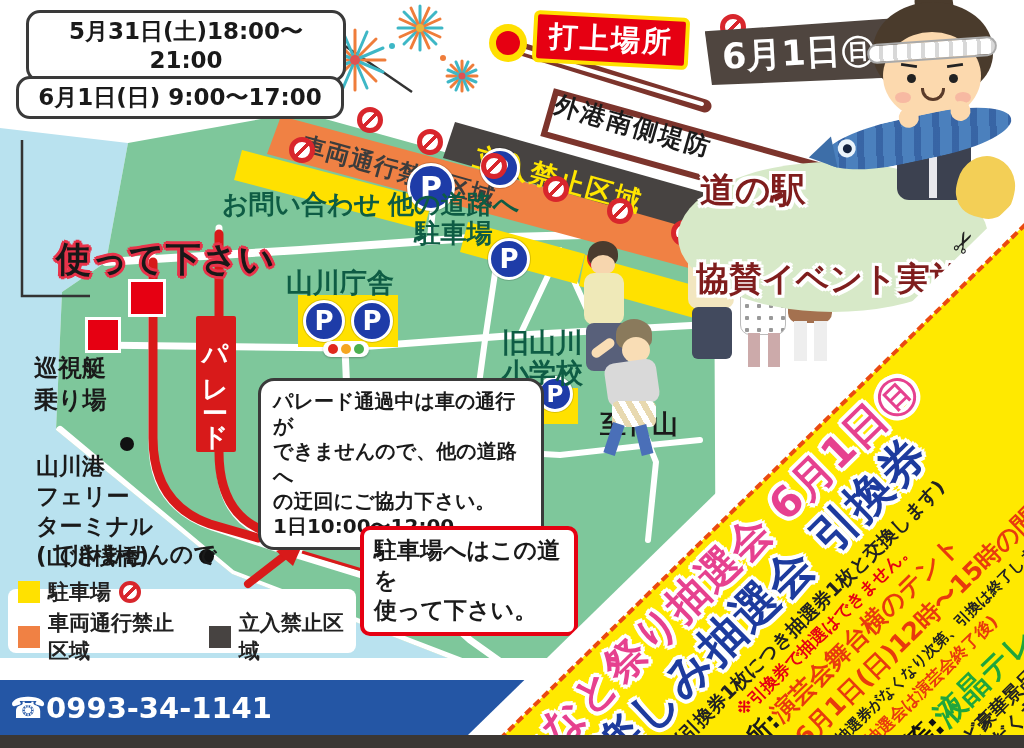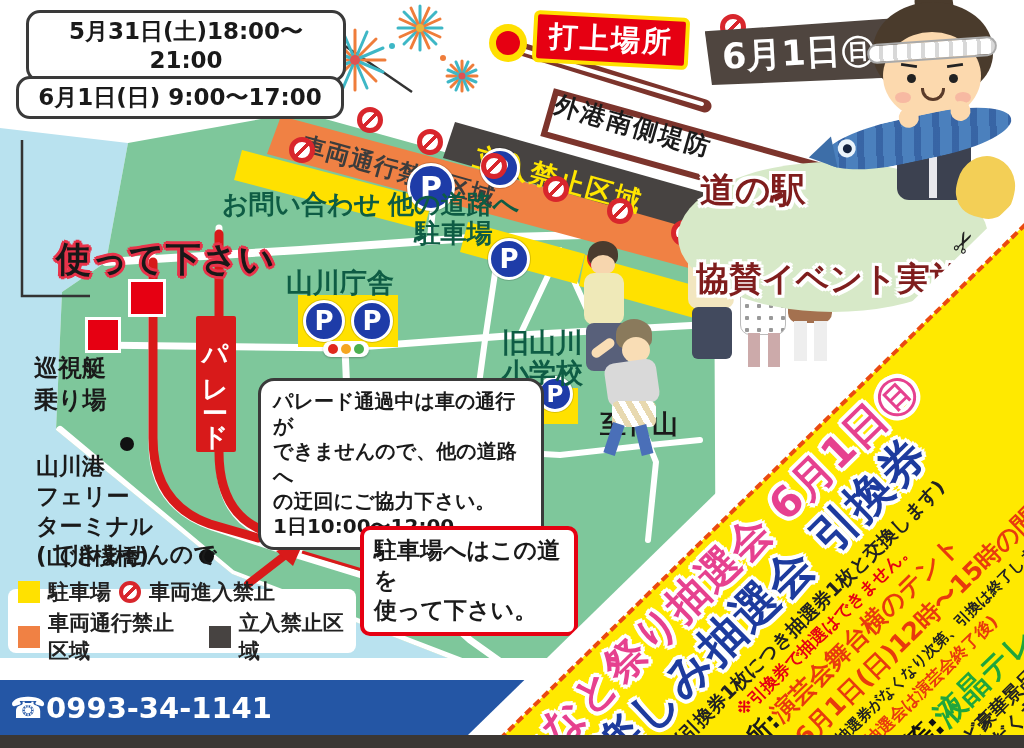--- a/index.html
+++ b/index.html
@@ -324,21 +324,20 @@
   <div class="white-band"></div>
   <div class="contact-bar">
     <span style="margin-left:8px;">☎0993-34-1141</span>
   </div>
 
   <div class="legend">
     <div class="row">
       <span class="sw" style="background:#ffe100;"></span>
       <span>駐車場</span>
       <span class="no-entry ne"></span>
-      <span>車両進入禁止</span>
     </div>
     <div class="row">
       <span class="sw" style="background:#f08144;"></span>
       <span>車両通行禁止区域</span>
       <span class="sw" style="background:#474341;margin-left:10px;"></span>
       <span>立入禁止区域</span>
     </div>
   </div>
 
   <div class="white-wedge"></div>

